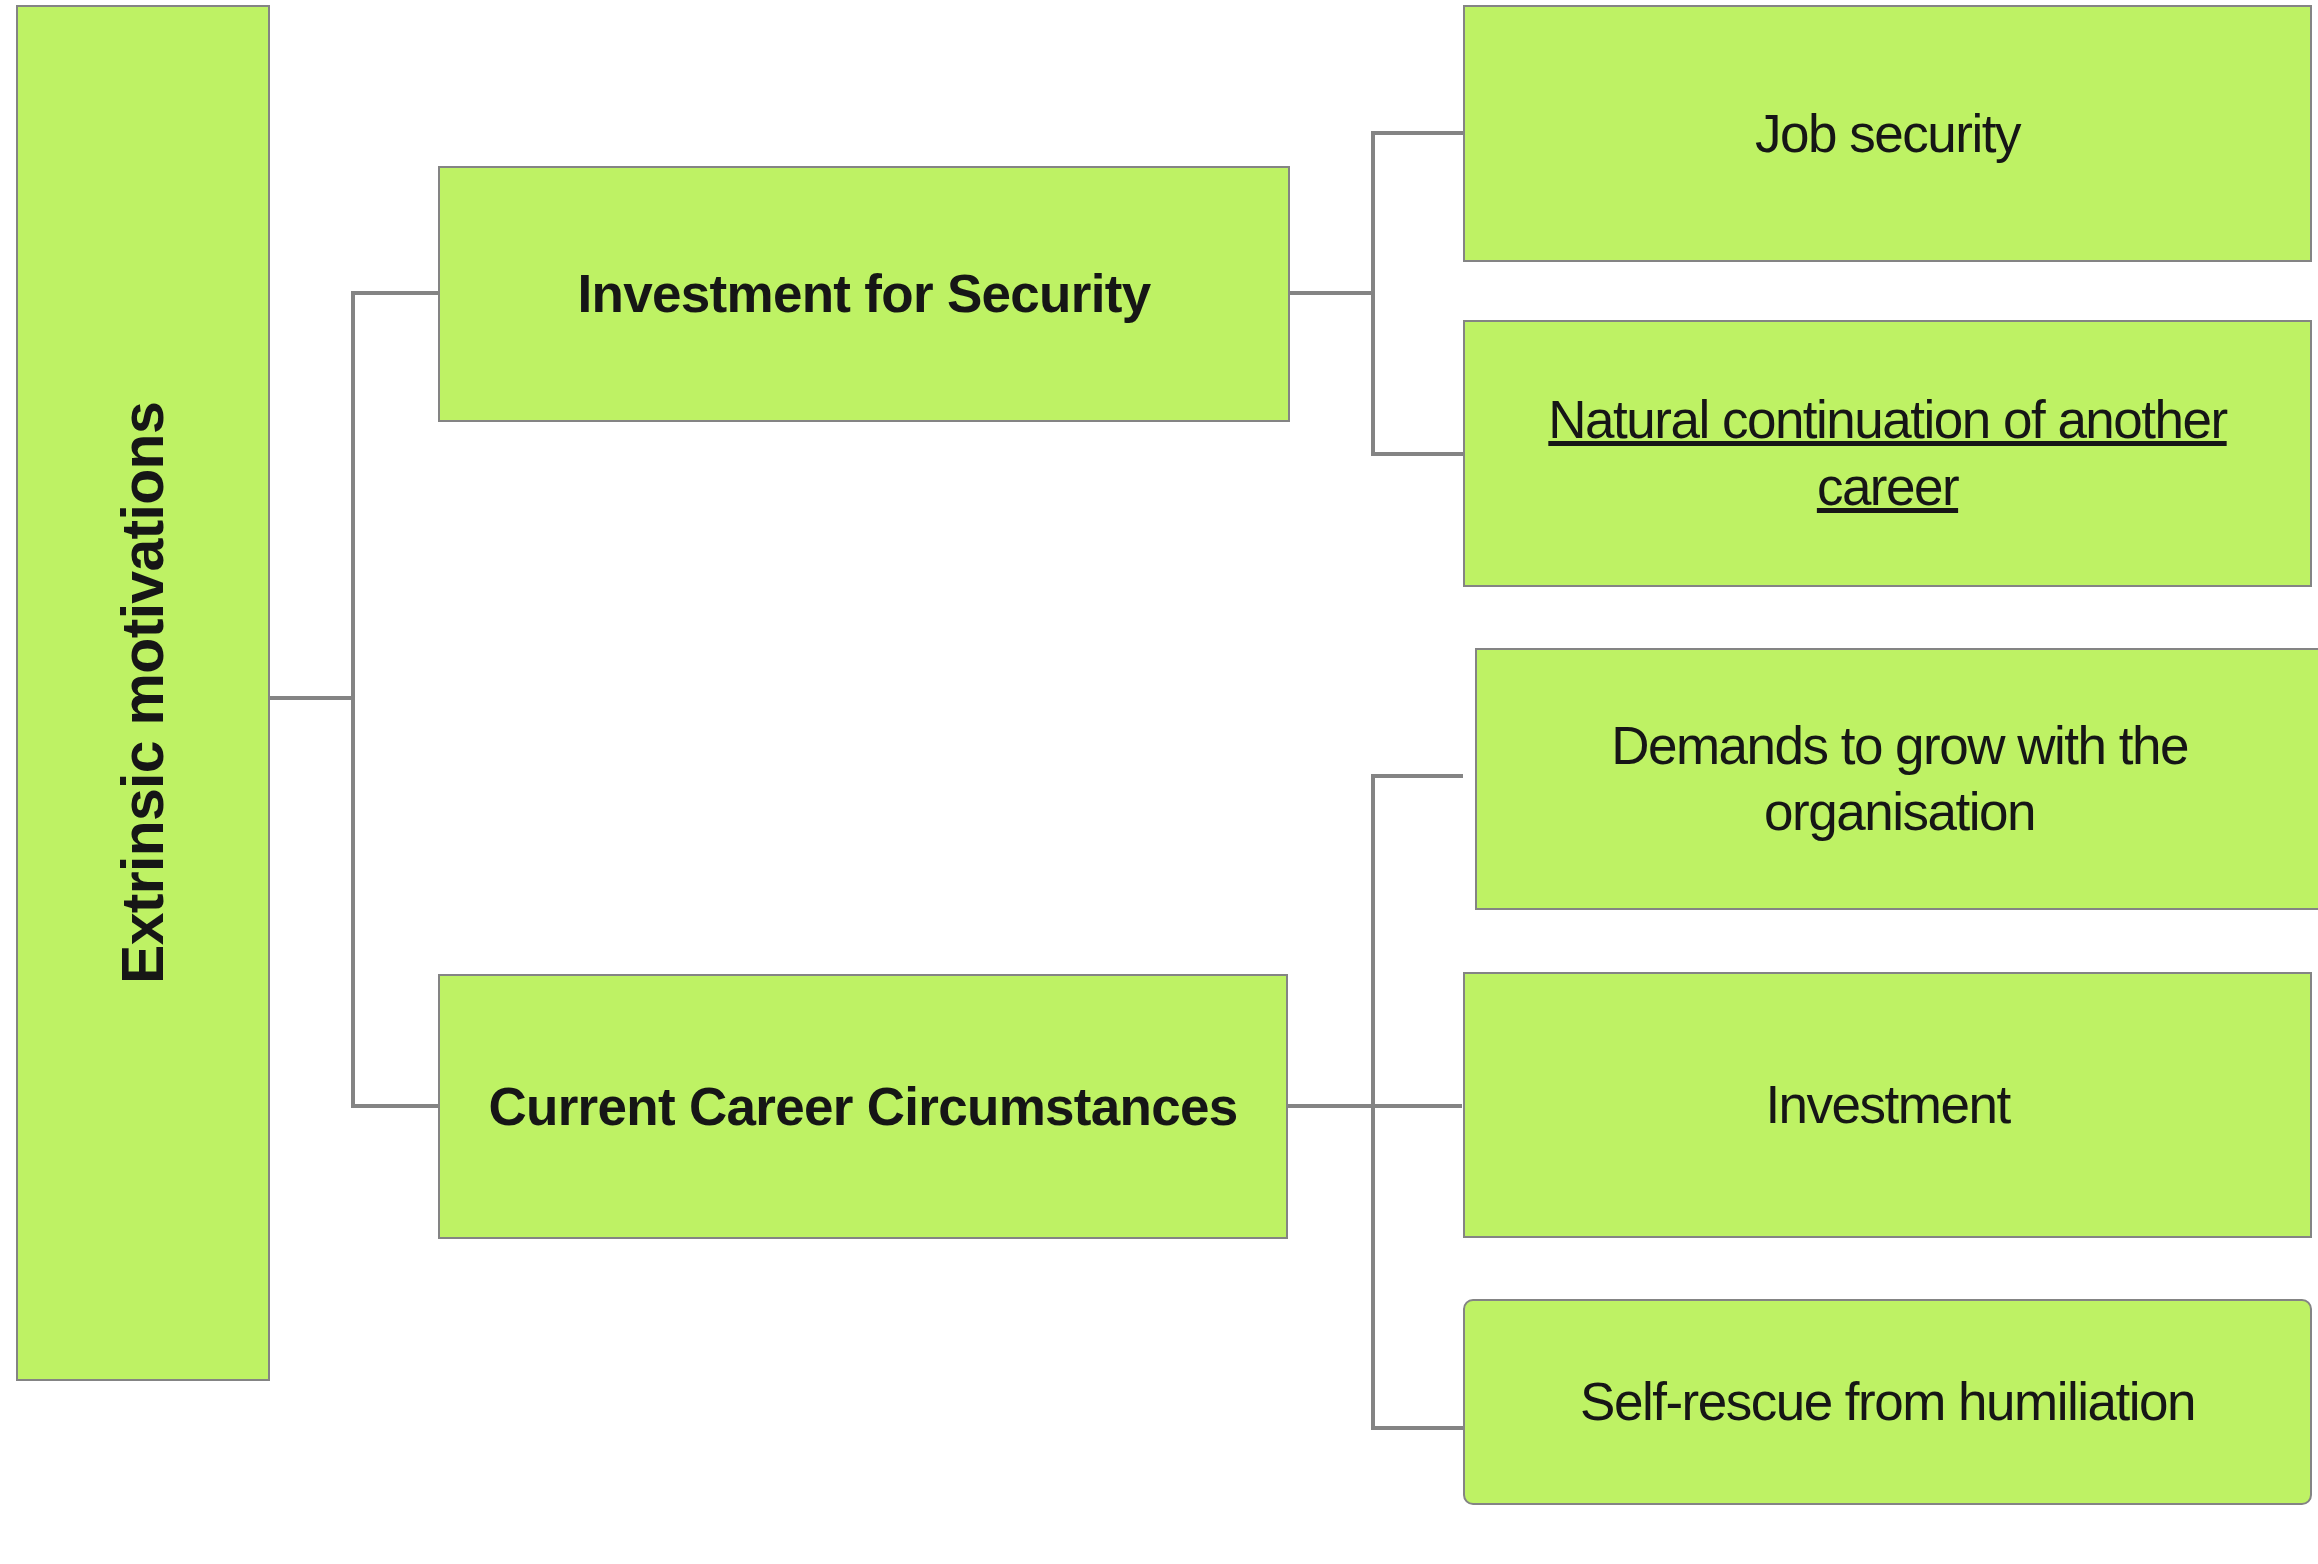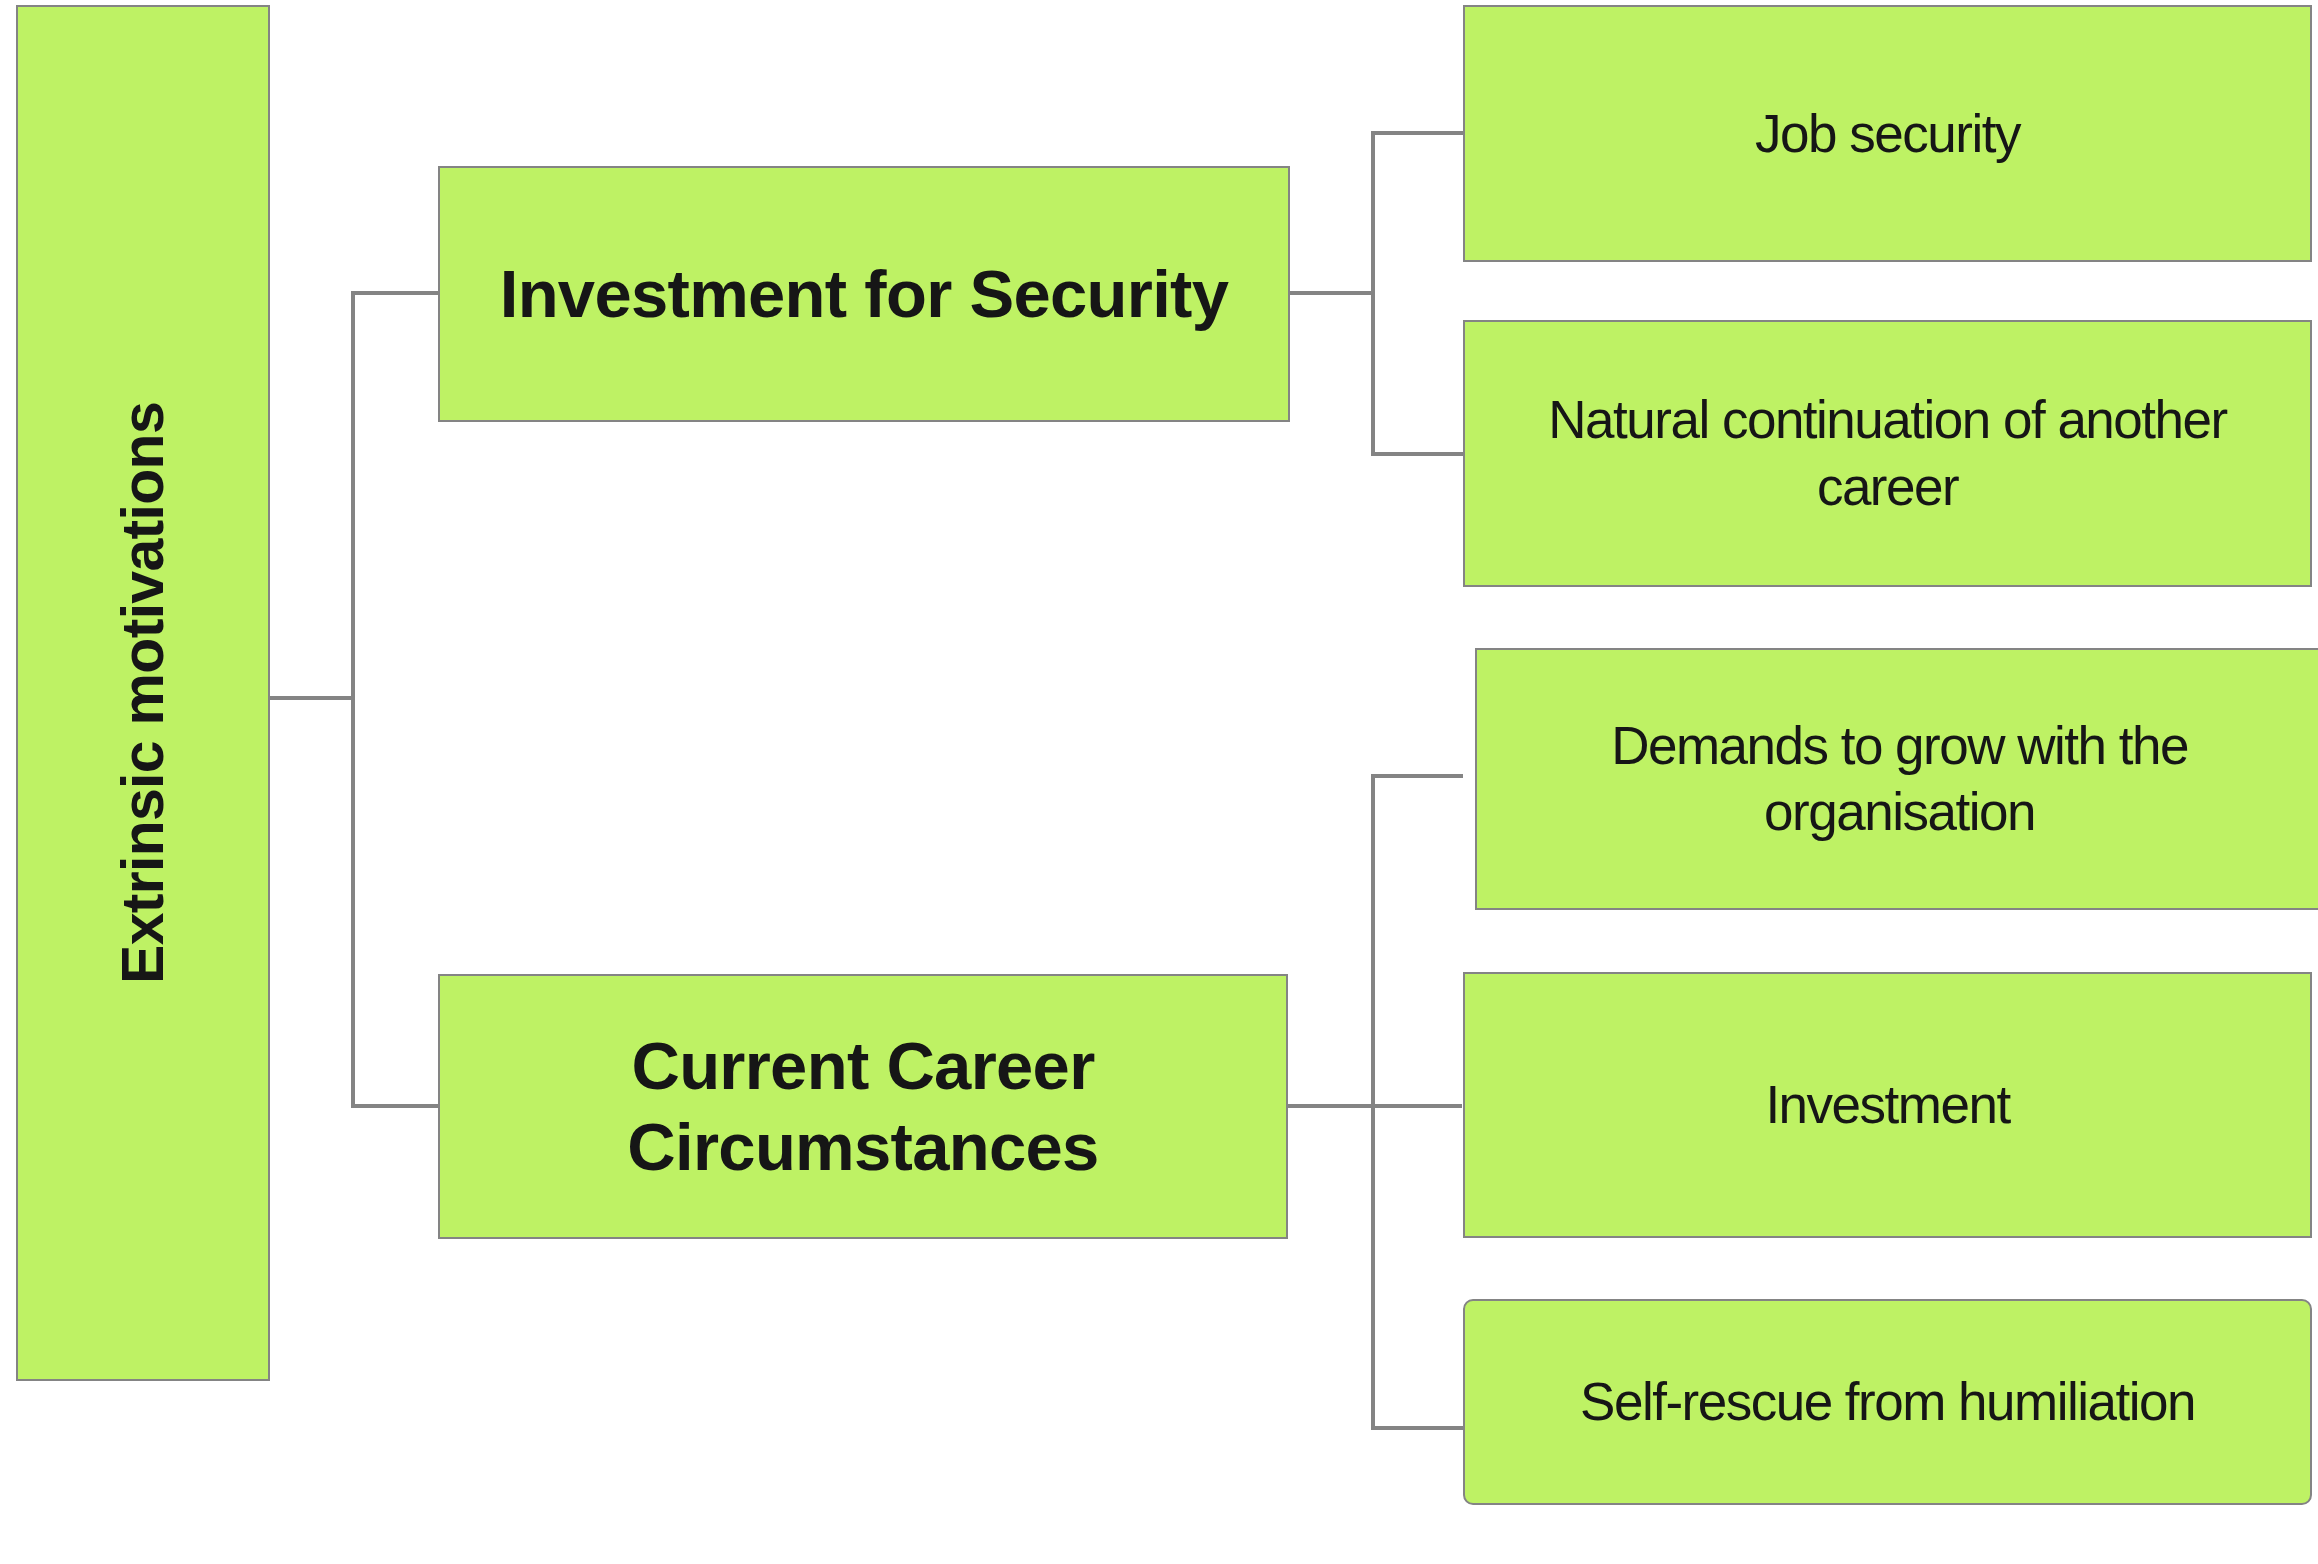--- a/index.html
+++ b/index.html
@@ -28,21 +28,21 @@
   }
   .leaf-label {
     font-size: 53px;
     font-weight: 400;
     letter-spacing: -1.5px;
     line-height: 1.25;
     white-space: pre-line;
     padding: 0 22px;
   }
   .branch-label {
-    font-size: 67px;
+    font-size: 53px;
     font-weight: 700;
     letter-spacing: -0.7px;
     line-height: 1.2;
     padding: 0 22px;
   }
   .root-label {
     font-size: 59px;
     font-weight: 700;
     letter-spacing: -0.7px;
     transform: rotate(-90deg);
@@ -50,21 +50,21 @@
   }
   .line {
     position: absolute;
     background: #848484;
   }
   
   .box-root        { left: 16px;   top: 5.2px;    width: 254px;  height: 1376px; }
   .box-investment  { left: 438px;  top: 166px;  width: 852px; height: 256px; }
   .box-current     { left: 438px;  top: 974px; width: 850px; height: 265px; }
   .box-job         { left: 1463px; top: 5.2px;    width: 849px; height: 257px; }
-  .box-natural     { left: 1463px; top: 320px;  width: 849px; height: 267px; }
+  .box-natural     { left: 1463px; top: 320px;  width: 849px; height: 267px; text-decoration: underline; }
   .box-demands     { left: 1463px; top: 648px;  width: 849px; height: 262px; margin-left: 12px; }
   .box-emigration  { left: 1463px; top: 972px; width: 849px; height: 266px; }
   .box-selfrescue  { left: 1463px; top: 1299px; width: 849px; height: 206px; border-radius: 10px; }
   
   .l-root-spine    { left: 270px;  top: 696px;  width: 83px;  height: 3.7px; }
   .l-left-spine    { left: 351px;  top: 294px;  width: 3.7px;    height: 813px; }
   .l-spine-invest  { left: 351px;  top: 291px;  width: 90px;  height: 3.7px; }
   .l-spine-current { left: 351px;  top: 1104px; width: 90px;  height: 3.7px; }
   .l-invest-spine2 { left: 1287px; top: 291px;  width: 88px;  height: 3.7px; }
   .l-top-spine     { left: 1371px; top: 133px;  width: 3.7px;    height: 322px; }

